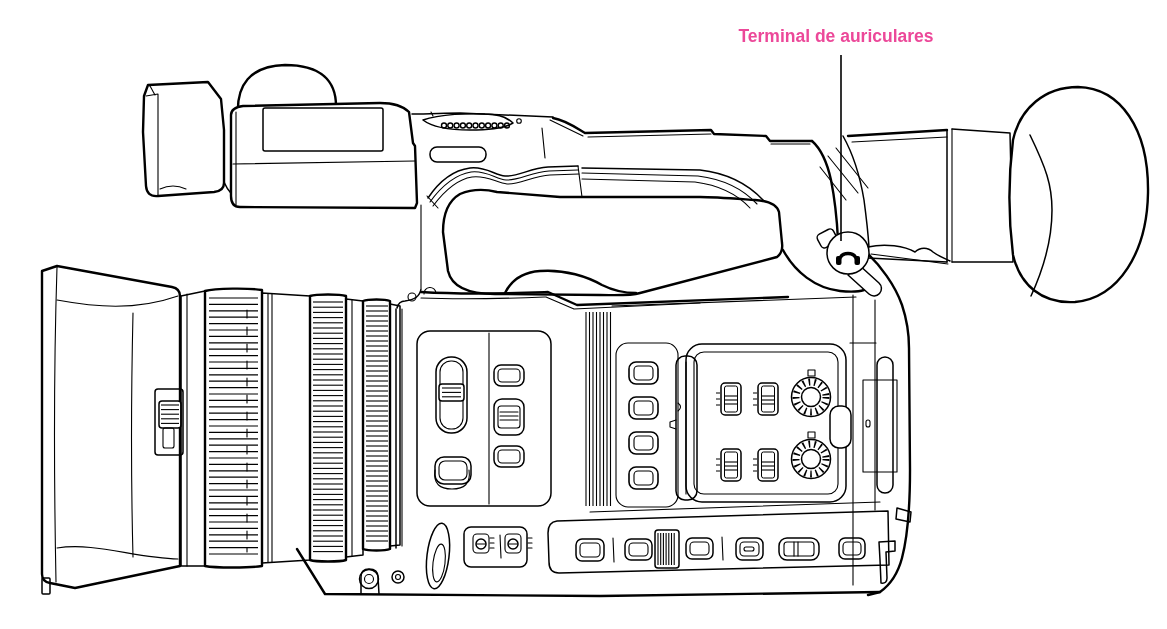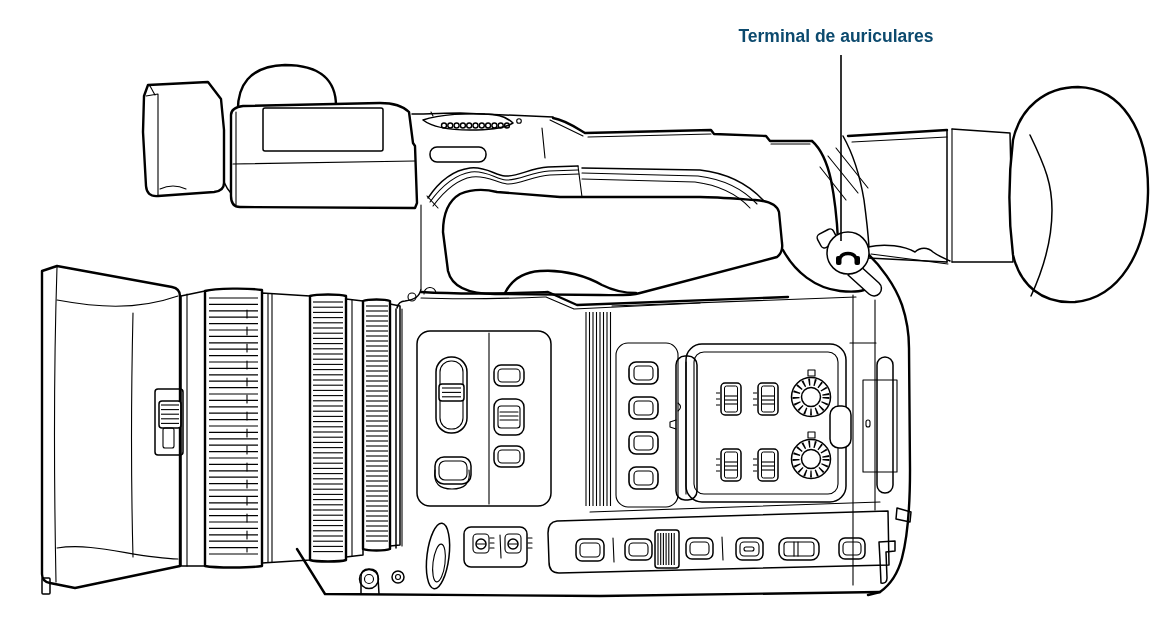--- a/index.html
+++ b/index.html
@@ -1,19 +1,19 @@
 <!DOCTYPE html>
 <html><head>
 <meta charset="utf-8">
 <style>
   html,body{margin:0;padding:0;background:#ffffff;}
   #stage{position:relative;width:1167px;height:629px;background:#fff;overflow:hidden;
          font-family:"Liberation Sans","DejaVu Sans",sans-serif;}
   #callout-label{position:absolute;top:26px;left:836px;transform:translateX(-50%);
-         font-weight:bold;font-size:17.5px;color:#0c4a6e;white-space:nowrap;}
+         font-weight:bold;font-size:17.5px;color:#ec4899;white-space:nowrap;}
   svg{position:absolute;top:0;left:0;}
   .ln{fill:none;stroke:#000;stroke-width:1.5;stroke-linecap:round;stroke-linejoin:round;}
   .thick{stroke-width:2.4;}
   .thin{stroke-width:1.1;}
   .wfill{fill:#fff;}
 </style>
 </head>
 <body>
 
 <div id="stage">

